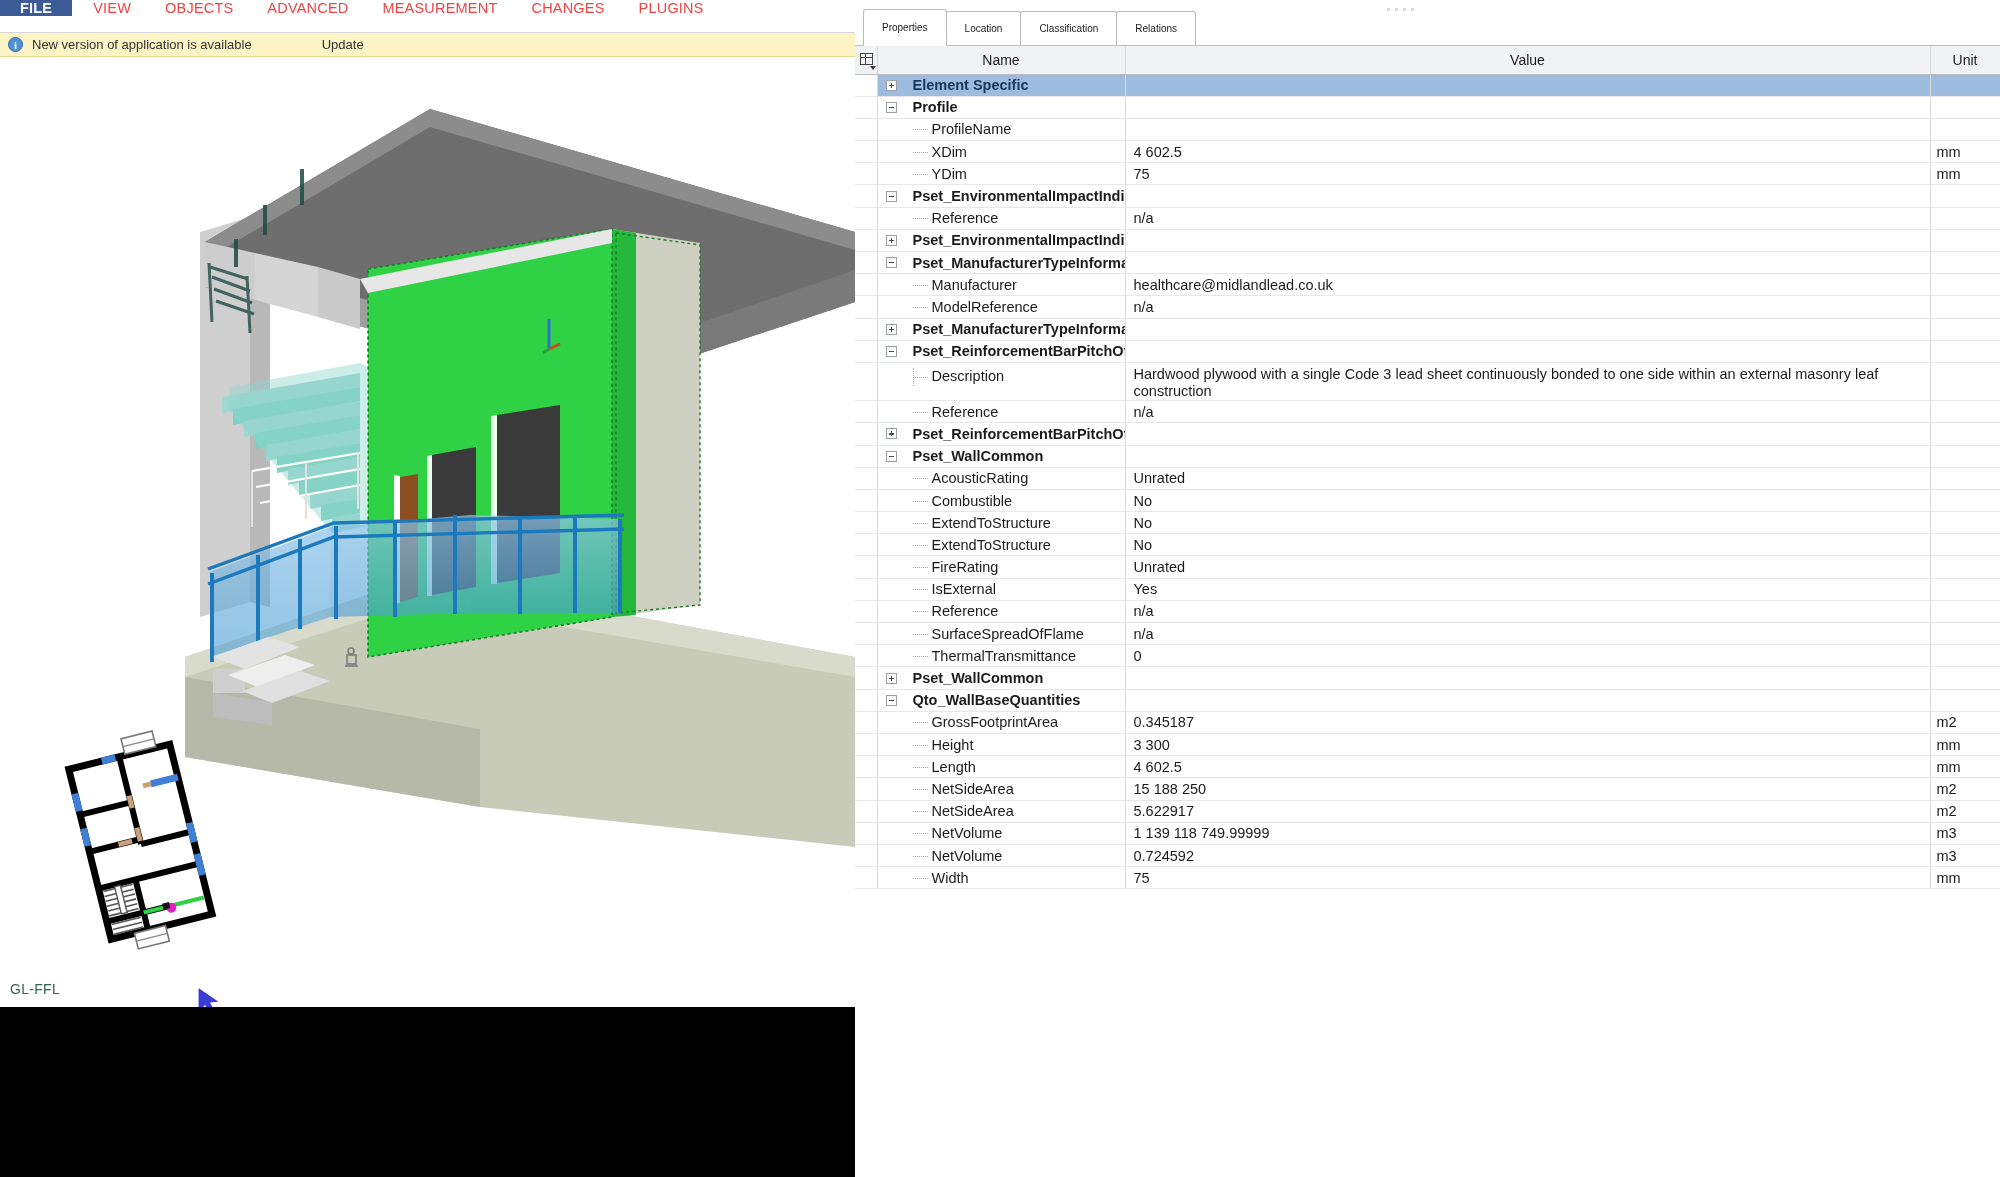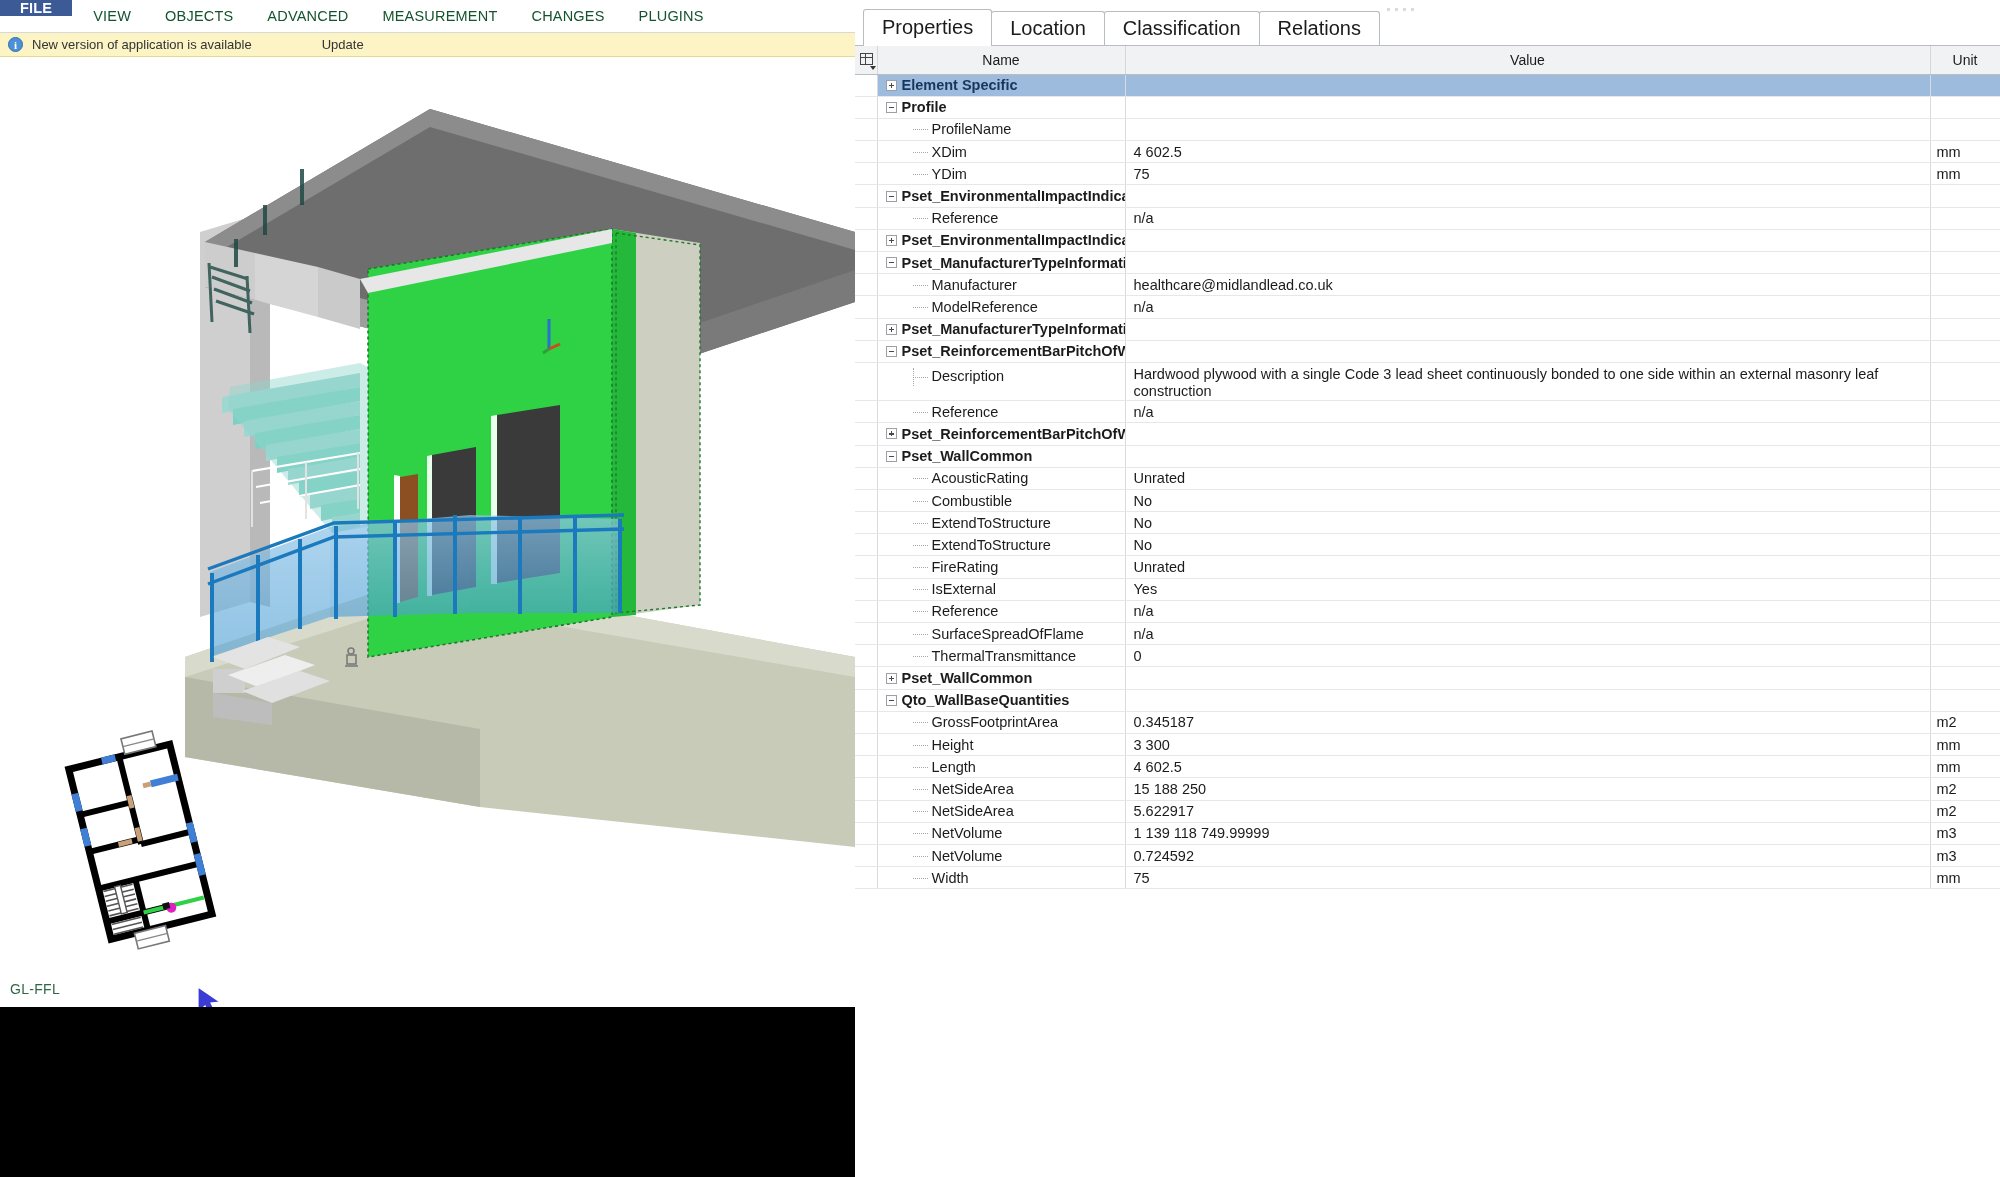--- a/index.html
+++ b/index.html
@@ -16,22 +16,22 @@
     background: #000000; flex: 0 0 855px; overflow: hidden;
   }
 
   
   #menubar {
     position: absolute; left: 0; top: 0; width: 855px; height: 33px;
     background: #ffffff; border-bottom: 1px solid #d8d8d8;
     display: flex; align-items: flex-start;
   }
   .menu-item {
-    display: flex; align-items: center; padding: 8px 17px;
-    font-size: 14.5px; color: #14532d; letter-spacing: .2px;
+    display: flex; align-items: center; padding: 0 17px;
+    font-size: 14.5px; color: #ef4444; letter-spacing: .2px;
     cursor: default; white-space: nowrap;
   }
   .menu-item.file {
     background: #3c5a96; color: #ffffff; font-weight: 600;
     padding: 0 20px; margin-right: 4px;
   }
 
   
   #notifybar {
     position: absolute; left: 0; top: 33px; width: 855px; height: 24px;
@@ -79,21 +79,21 @@
   }
 
   
   #tabstrip {
     position: absolute; left: 0; top: 10px; width: 1145px; height: 36px;
     border-bottom: 1px solid #b9bcc0; display: flex; align-items: flex-end;
     padding-left: 8px; background: transparent;
   }
   .tab {
     height: 34px; padding: 0 18px; display: flex; align-items: center;
-    font-size: 20px; color: #1b1b1b; background: #ffffff;
+    font-size: 10px; color: #1b1b1b; background: #ffffff;
     border: 1px solid #b9bcc0; border-bottom: none;
     border-top-left-radius: 3px; border-top-right-radius: 3px;
     margin-right: -1px; cursor: pointer; white-space: nowrap;
   }
   .tab.active { background: #ffffff; position: relative; z-index: 3; height: 36px; }
   .tab.active::after {
     content: ""; position: absolute; left: 0; right: 0; bottom: -1px;
     height: 2px; background: #ffffff;
   }
 
@@ -136,21 +136,21 @@
   tbody td.gutter { border-right: 1px solid #d9dadd; background: #ffffff; padding: 0; }
   tbody td.unit { text-align: left; border-right: none; }
   tbody td.value { padding-left: 8px; }
 
   tr.selected td { background: #9dbbdd; }
   tr.selected td.gutter { background: #ffffff; }
   tr.selected .name-text { font-weight: bold; color: #16365c; }
 
   
   .name-cell { display: flex; align-items: center; height: 100%; }
-  .indent-0 { padding-left: 2px; }
+  .indent-0 { padding-left: 2px; gap: 11px; }
   .indent-1 { padding-left: 20px; }
   .expander {
     width: 11px; height: 11px; border: 1px solid #9aa0a6; background: #fdfdfd;
     position: relative; flex: 0 0 11px; margin-right: 5px; cursor: pointer;
   }
   .expander::before {
     content:""; position:absolute; left:2px; right:2px; top:4px;
     height:1.3px; background:#4a4a4a;
   }
   .expander.plus::after {

